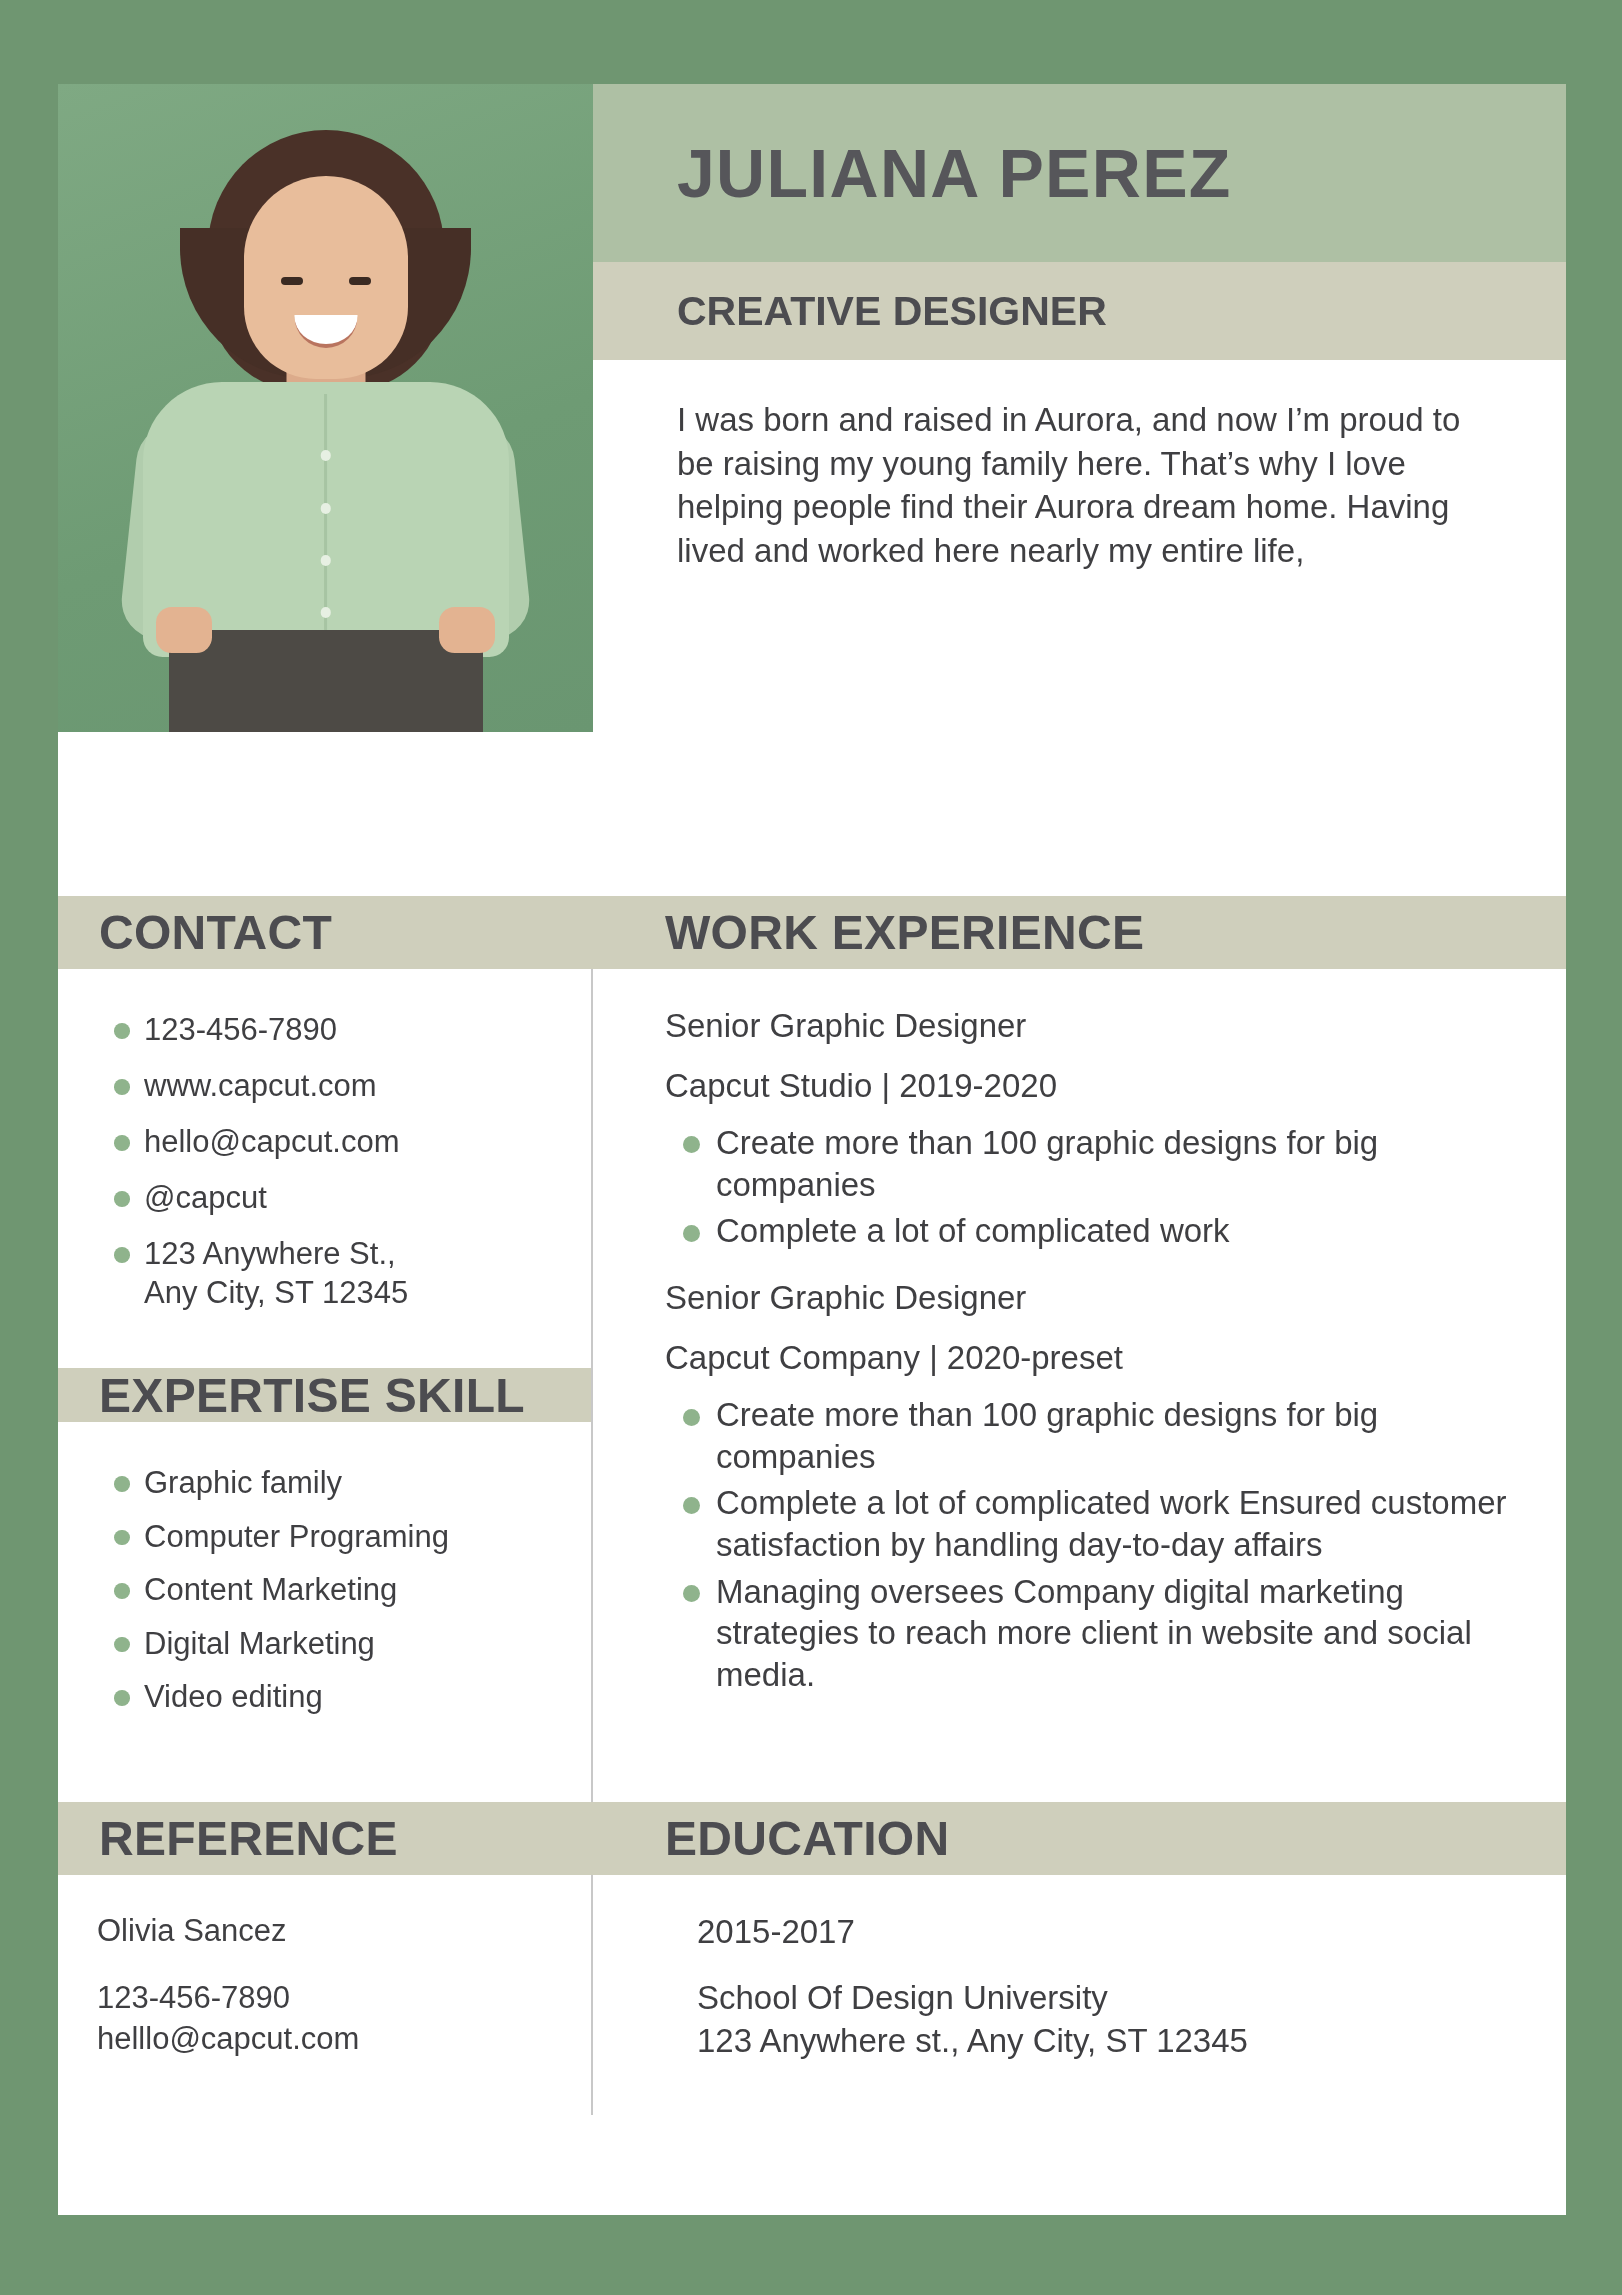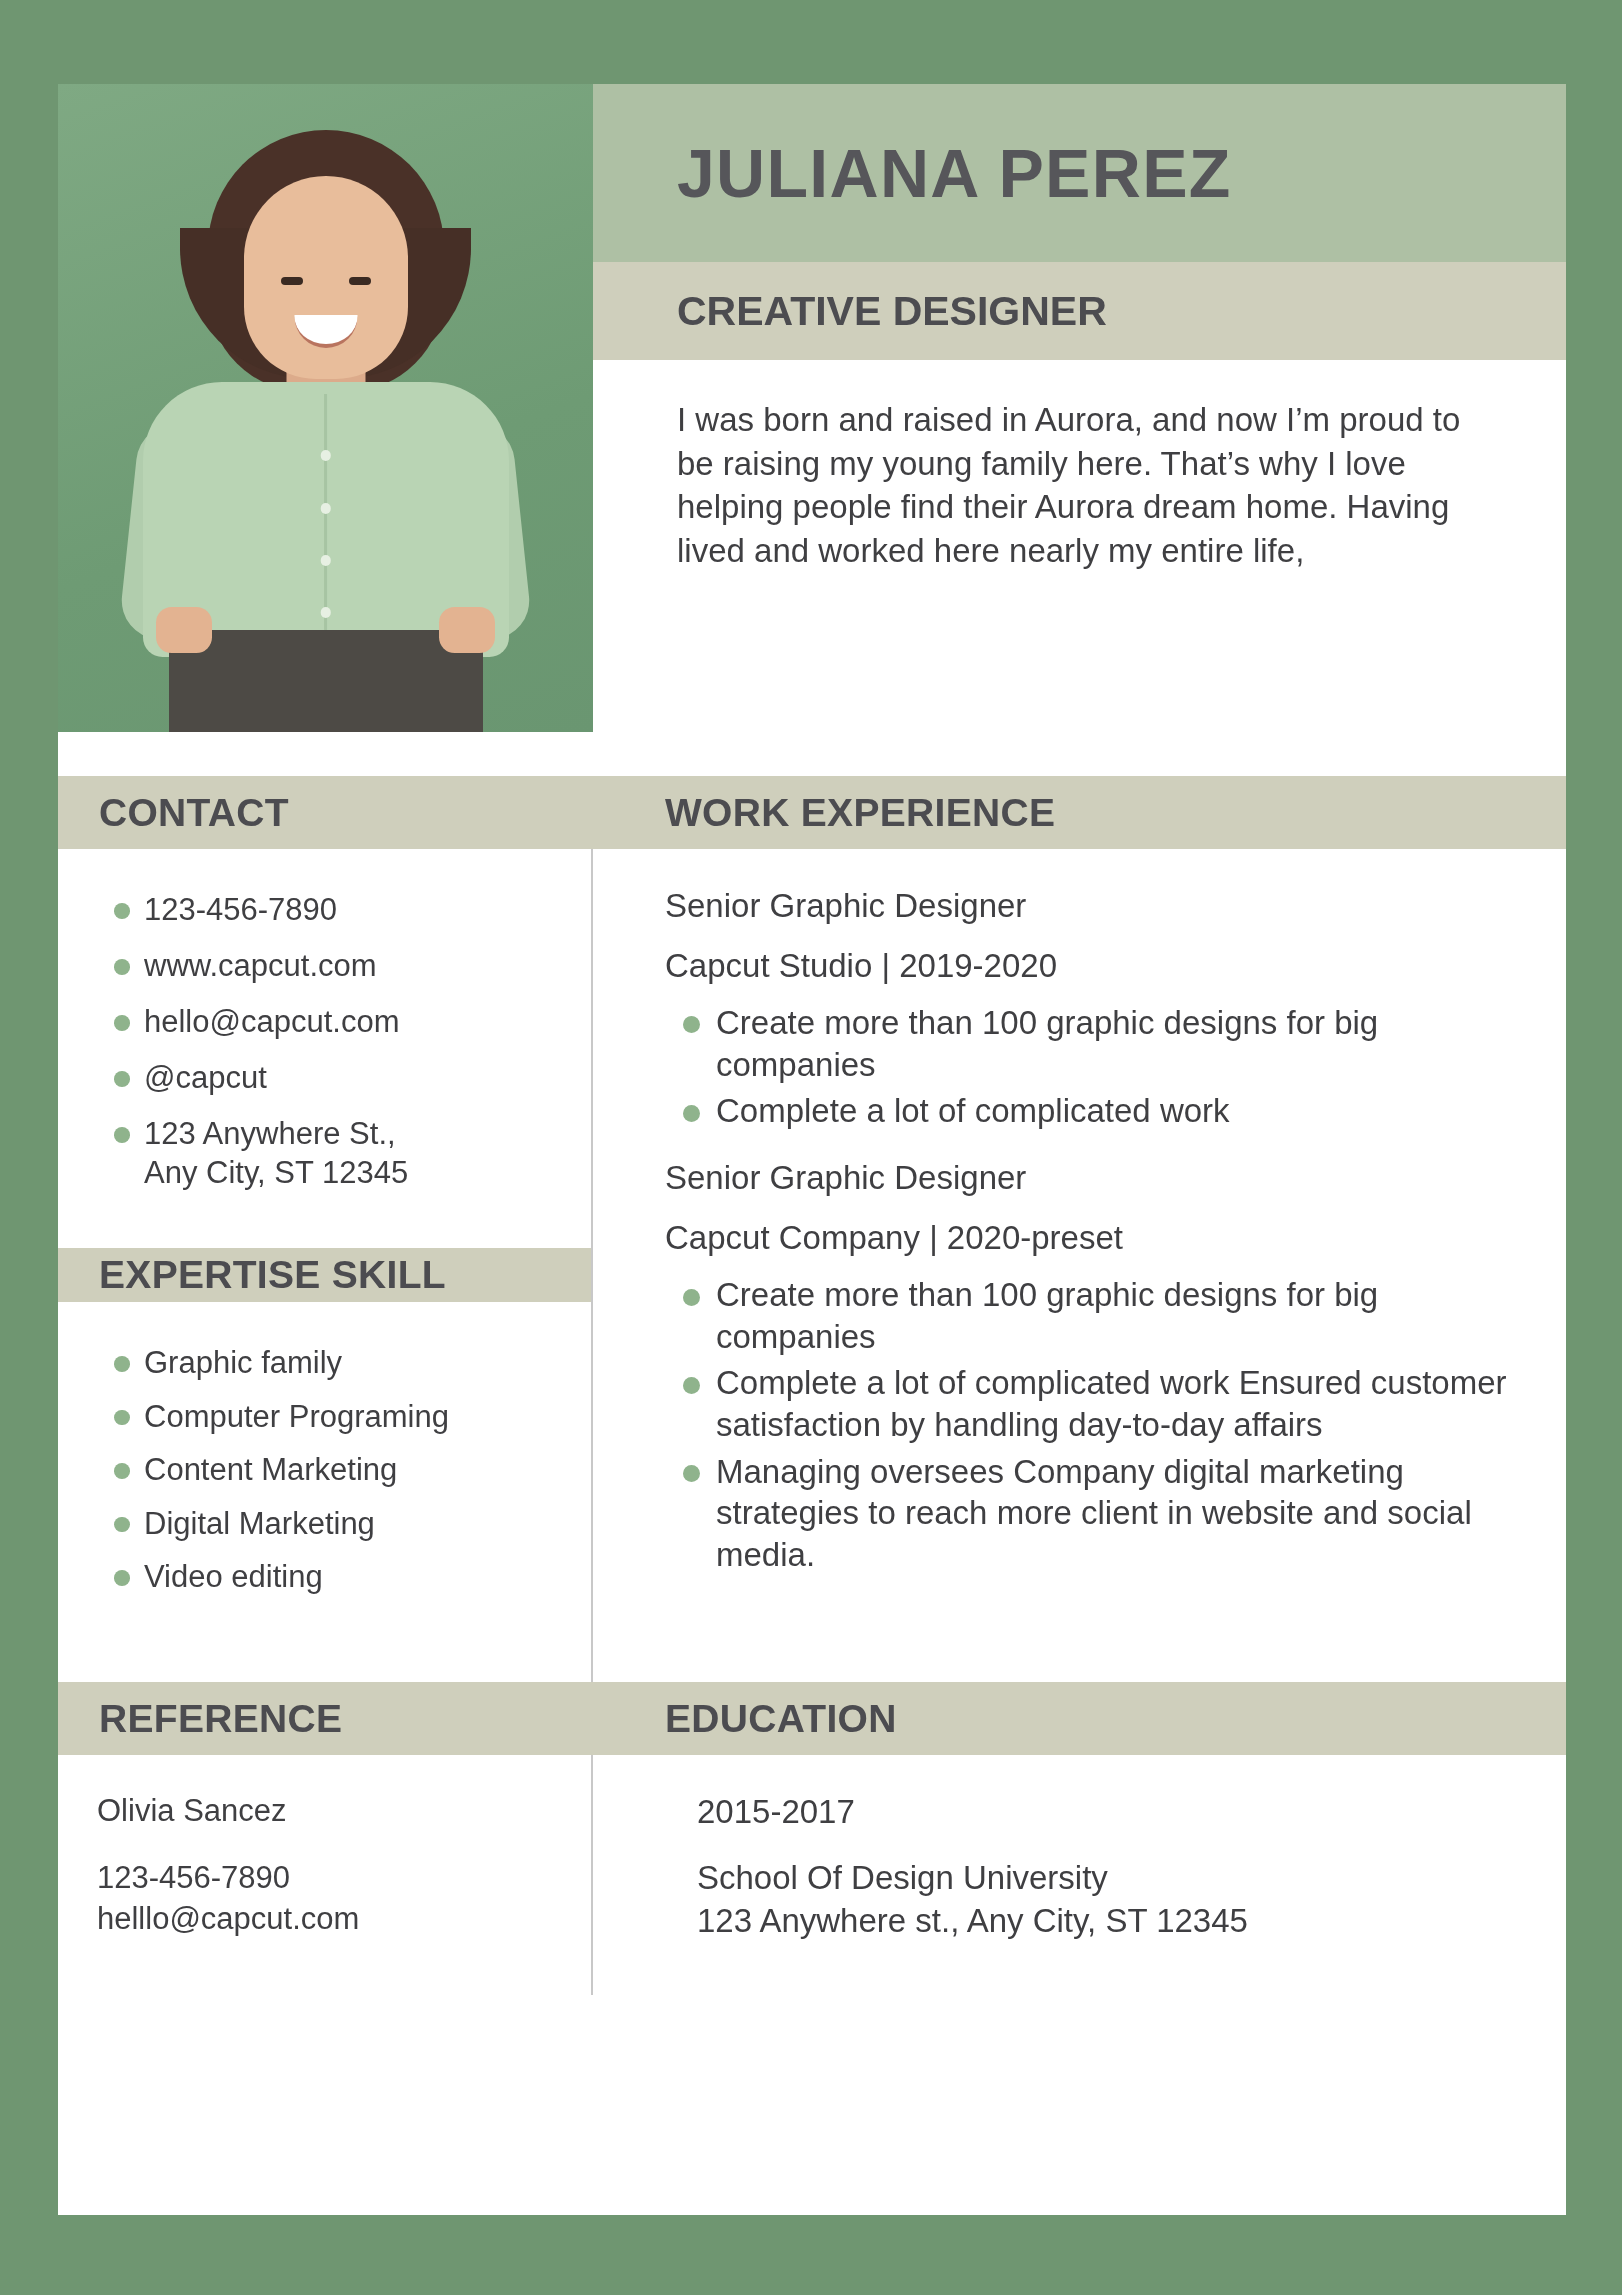--- a/index.html
+++ b/index.html
@@ -18,21 +18,21 @@
     left: 58px;
     top: 84px;
     width: 1508px;
     height: 2131px;
     background: #ffffff;
   }
 
   
   .top {
     display: flex;
-    height: 692px;
+    height: 812px;
   }
   .photo-col {
     width: 535px;
     height: 648px;
     position: relative;
     overflow: hidden;
     background: #7aa57d;
   }
   
   .ph-bg {
@@ -179,21 +179,21 @@
     padding-left: 41px;
     box-sizing: border-box;
   }
   .band .right-h {
     flex: 1;
     display: flex; align-items: center;
     padding-left: 72px;
     box-sizing: border-box;
   }
   .sec-title {
-    font-size: 39px;
+    font-size: 48px;
     color: #4c4c50;
     font-weight: bold;
     letter-spacing: 0.3px;
   }
 
   
   .cols {
     display: flex;
     background: #ffffff;
   }

